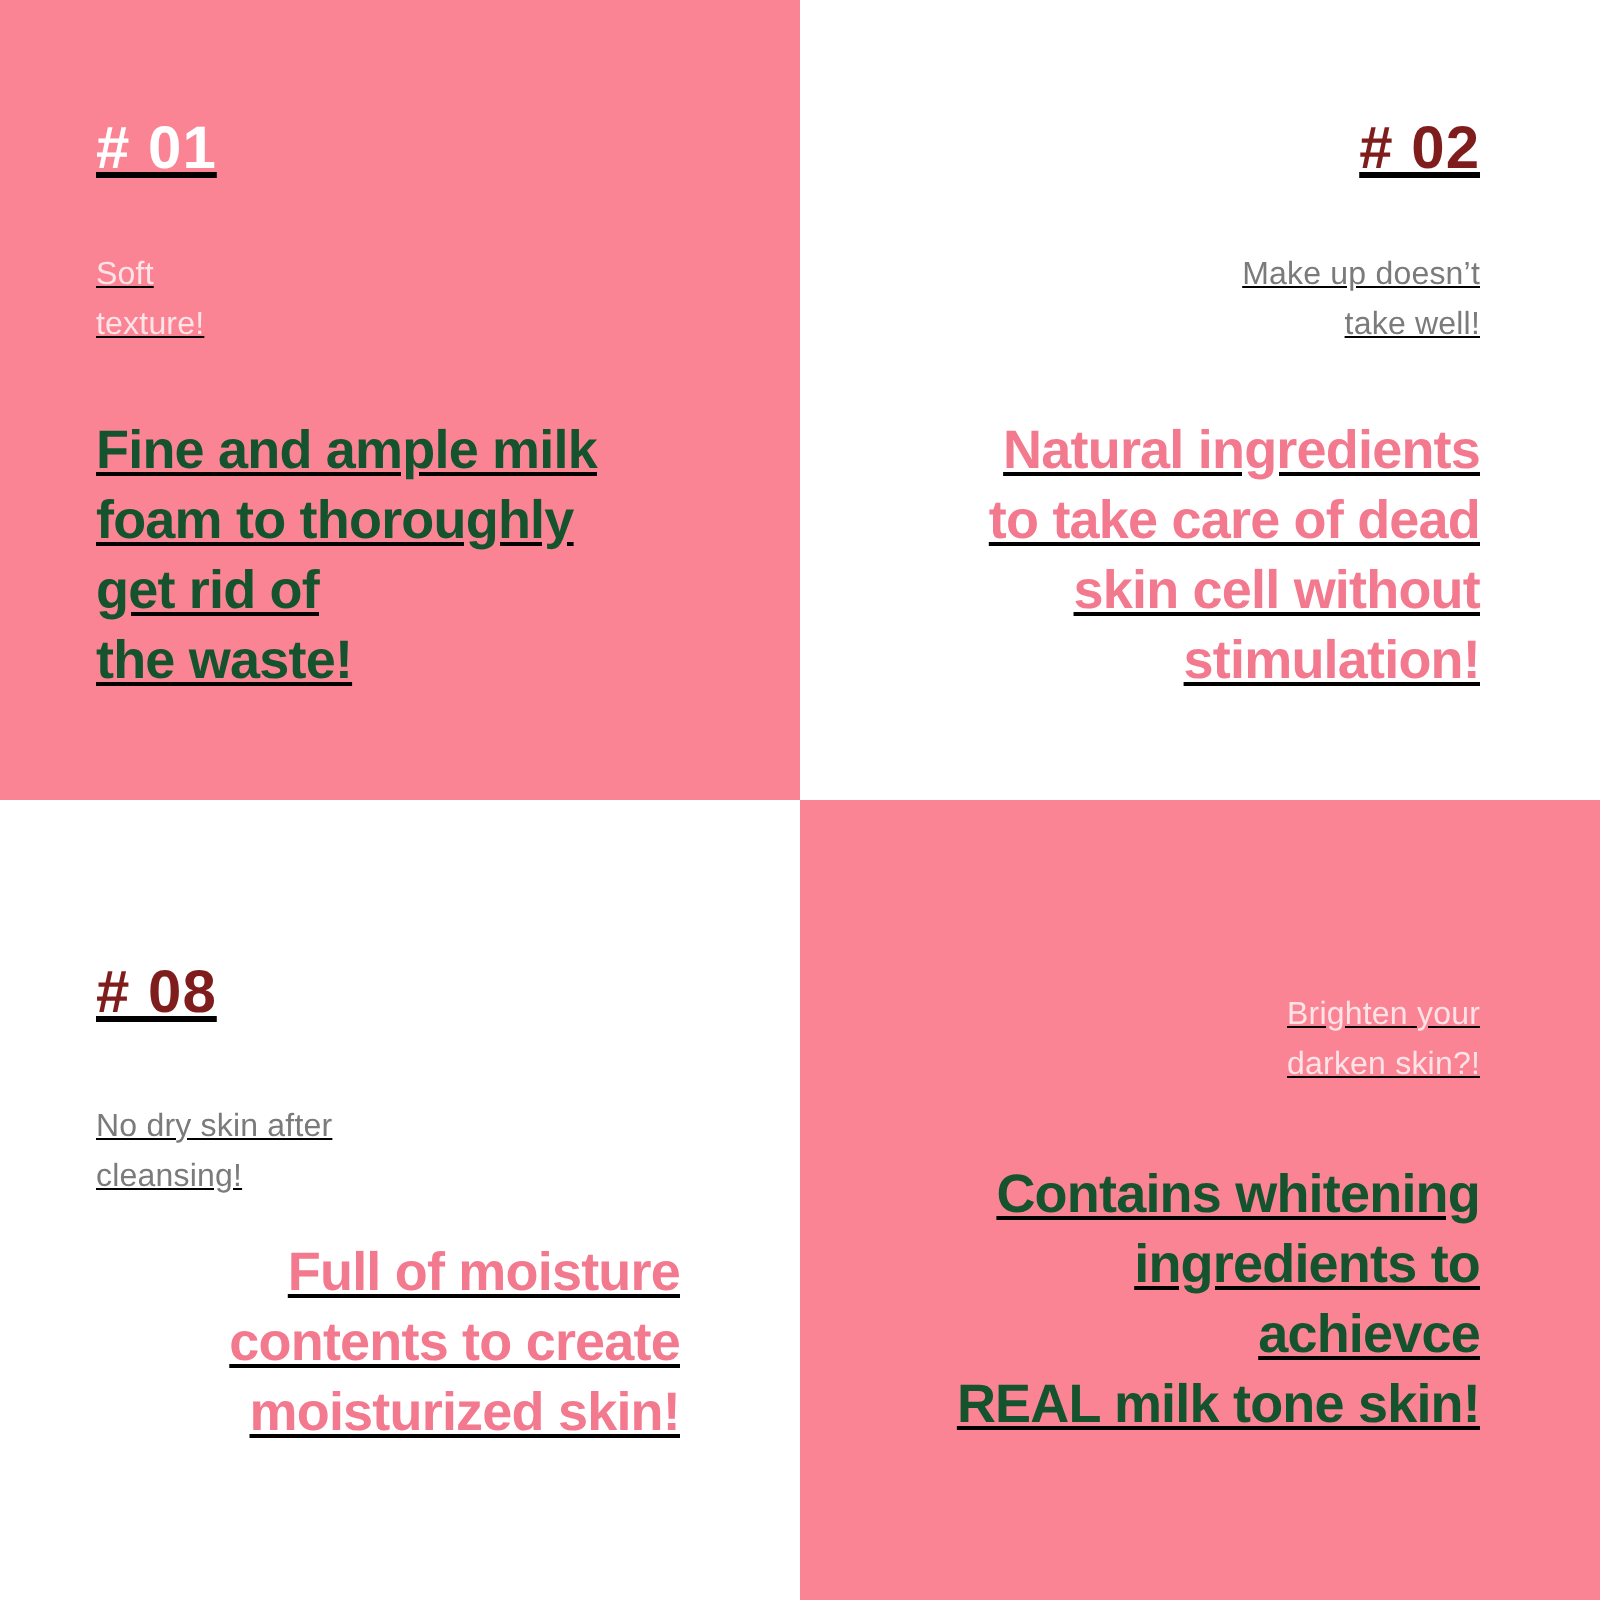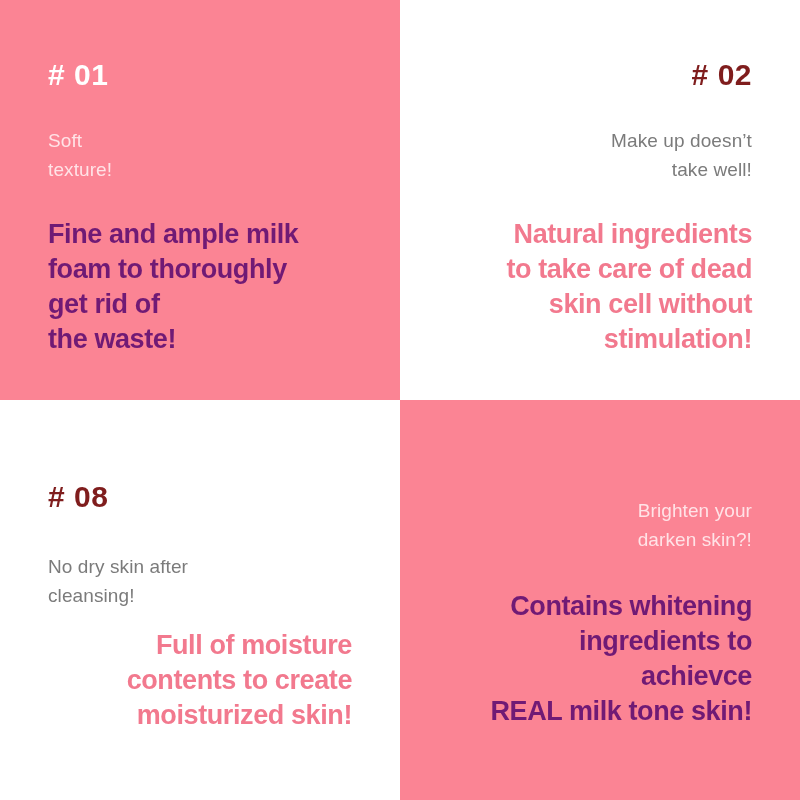--- a/index.html
+++ b/index.html
@@ -38,21 +38,22 @@
   .panel.bg-white { background: #ffffff; }
 
   
   .panel .inner {
     position: absolute;
     top: 0;
     left: 0;
     width: 400px;
     height: 468px;
     box-sizing: border-box;
-    padding: 44px 48px 0 48px;
+    padding: 44px 60px 0 48px;
+    text-decoration: underline;
   }
   .panel.align-left  .inner { text-align: left;  }
   .panel.align-right .inner { text-align: right; }
 
   
   .num {
     font-family: "Liberation Sans", sans-serif;
     font-weight: 700;
     font-size: 30px;
     line-height: 1.0;
@@ -60,40 +61,40 @@
     margin: 0;
     white-space: nowrap;
   }
   .on-pink  .num { color: #ffffff; }
   .on-white .num { color: #7f1d1d; }
 
   
   .sub {
     font-family: "Liberation Sans", sans-serif;
     font-weight: 400;
-    font-size: 19px;
+    font-size: 16px;
     line-height: 1.55;
     letter-spacing: 0.1px;
     margin: 0;
     white-space: pre-line;
   }
   .on-pink  .sub { color: #ffe3e7; }
   .on-white .sub { color: #7b7b7b; }
 
   
   .headline {
     font-family: "Liberation Sans", sans-serif;
     font-weight: 700;
     font-size: 27px;
     line-height: 1.30;
     letter-spacing: -0.4px;
     margin: 0;
     white-space: pre-line;
   }
-  .on-pink  .headline { color: #701a75; }
+  .on-pink  .headline { color: #14532d; }
   .on-white .headline { color: #f2798e; text-align: right; }
 
   
   #panel-1 .num      { margin-top: 16px; }
   #panel-1 .sub      { margin-top: 36px; }
   #panel-1 .headline { margin-top: 32px; }
 
   #panel-2 .num      { margin-top: 16px; }
   #panel-2 .sub      { margin-top: 36px; }
   #panel-2 .headline { margin-top: 32px; }

